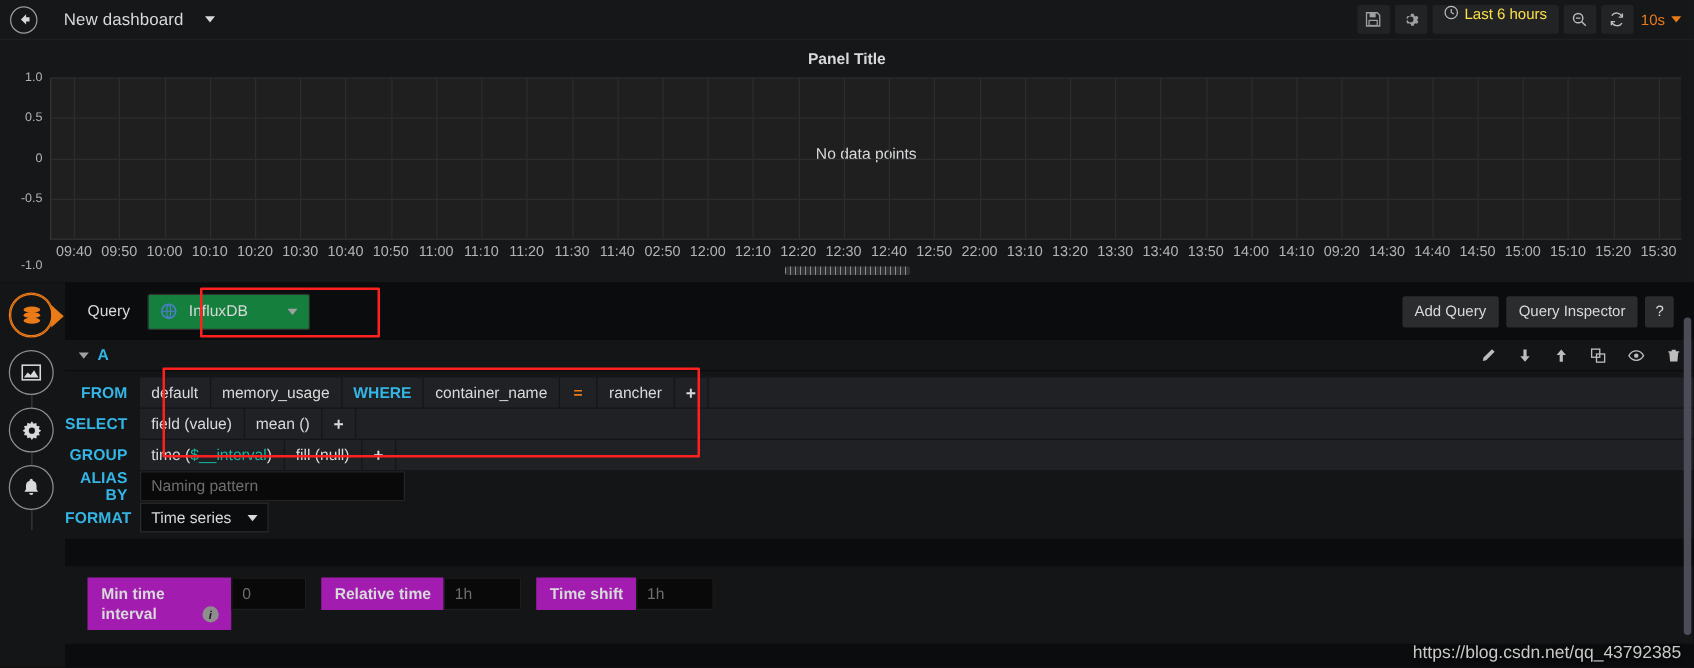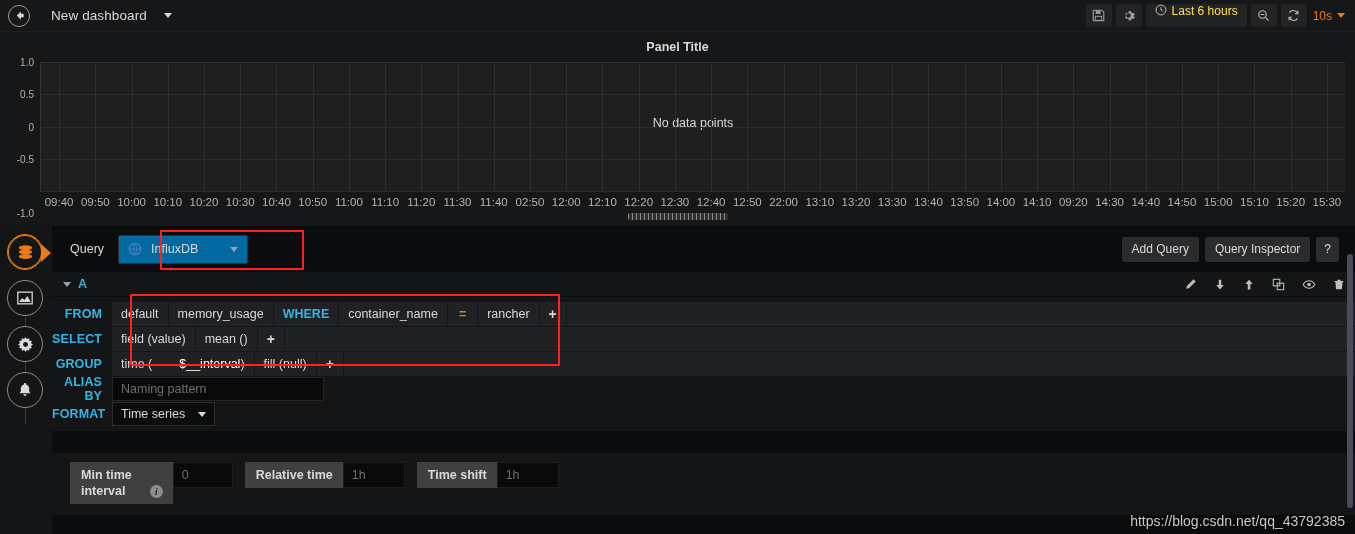--- a/index.html
+++ b/index.html
@@ -146,21 +146,21 @@
     overflow: hidden;
   }
 
   .query-head {
     height: 46px; display: flex; align-items: center;
     padding: 0 16px 0 0; position: relative;
   }
   .query-label { color: #d8d9da; font-size: 12.5px; margin-right: 14px; }
   .ds-picker {
     height: 29px; min-width: 130px;
-    background: #0369a1; border: 1px solid #2f2f2f; border-radius: 2px;
+    background: #15803d; border: 1px solid #2f2f2f; border-radius: 2px;
     display: flex; align-items: center; gap: 9px;
     padding: 0 9px; color: #d8d9da; font-size: 12.5px; cursor: pointer;
   }
   .ds-picker .caret-down { margin-left: auto; border-top-color: #9fa0a2; }
   .hl-box {
     position: absolute; border: 2px solid #ff2020; pointer-events: none;
     border-radius: 1px;
   }
   .head-right { margin-left: auto; display: flex; gap: 6px; }
   .btn {
@@ -197,21 +197,21 @@
   .qe-seg {
     height: 24px; display: flex; align-items: center;
     padding: 0 9px; color: #d8d9da; font-size: 12.5px;
     background: #202124; border-right: 1px solid #141517;
     cursor: pointer; white-space: nowrap;
   }
   .qe-seg.kw { color: #33b5e5; font-weight: bold; }
   .qe-seg.op { color: #eb7b18; font-weight: bold; padding: 0 11px; }
   .qe-seg.plus { color: #d8d9da; font-weight: bold; padding: 0 9px; font-size: 14px; }
   .qe-fillrest { flex: 1; height: 24px; background: #202124; }
-  .qe-var { color: #ffffff; margin-left: 27px; }
+  .qe-var { color: #14b8a6; }
   .qe-select {
     height: 24px; background: #0b0c0d; border: 1px solid #2c2c2c;
     color: #d8d9da; font-size: 12.5px;
     display: flex; align-items: center; gap: 10px;
     padding: 0 8px; cursor: pointer;
   }
   .qe-select .caret-down { border-top-color: #d8d9da; margin-left: 3px; }
   .qe-input {
     height: 24px; width: 212px;
     background: #09090a; border: 1px solid #242424;
@@ -221,23 +221,23 @@
   .qe-input::placeholder { color: #6e6e6e; }
   .qe-rowfill { flex: 1; height: 24px; background: #141517; }
 
   .opts-row {
     margin-top: 22px; padding-left: 18px;
     display: flex; align-items: flex-start; gap: 12px;
     background: #141517; height: 62px; padding-top: 9px;
   }
   .opt-group { display: flex; align-items: stretch; }
   .opt-label {
-    background: #404040; color: #d8d9da; font-size: 12.5px; font-weight: bold;
+    background: #a21caf; color: #d8d9da; font-size: 12.5px; font-weight: bold;
     padding: 5px 10px 5px 11px; display: flex; align-items: flex-start;
-    line-height: 16px; gap: 18px;
+    line-height: 16px; gap: 30px;
   }
   .opt-label .multi { display: flex; flex-direction: column; }
   .opt-input {
     background: #09090a; border: 1px solid #1d1d1d;
     color: #777; font-size: 12.5px; padding: 0 8px;
     height: 26px; outline: none; width: 60px;
     font-family: "Liberation Sans", sans-serif;
   }
   .opt-input.wide { width: 62px; }
   .opt-input::placeholder { color: #6e6e6e; }

